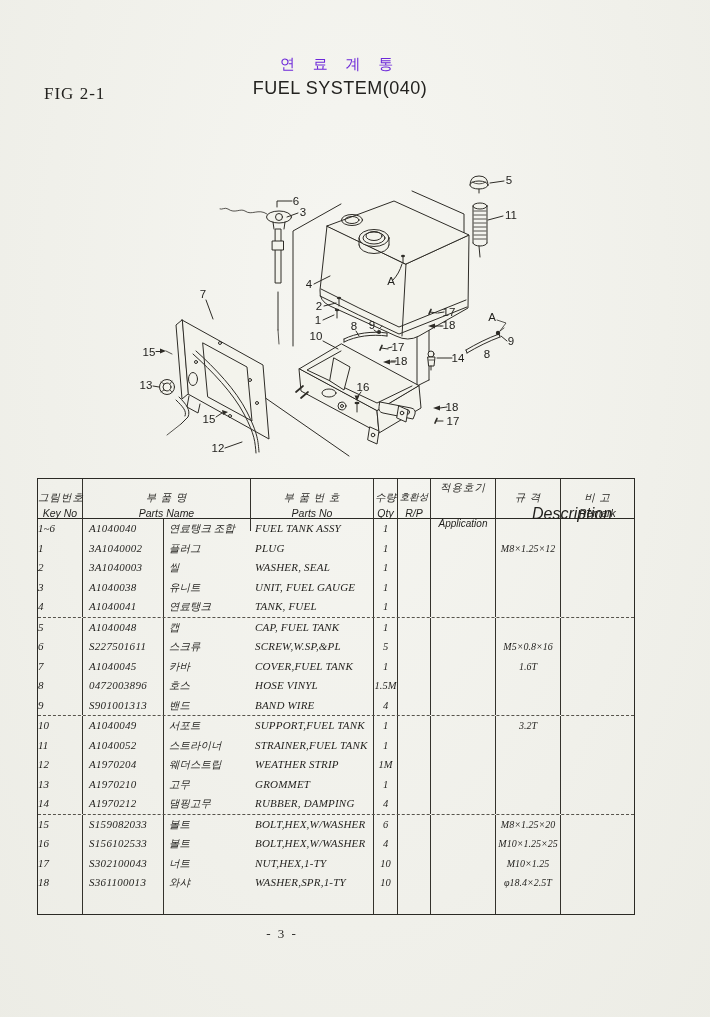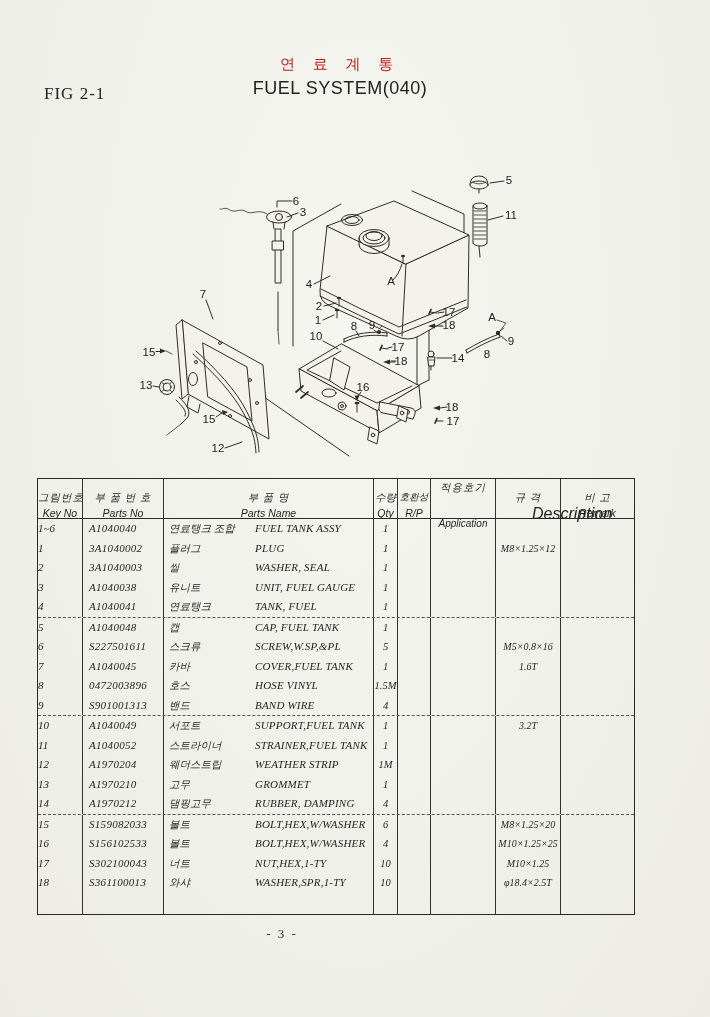--- a/index.html
+++ b/index.html
@@ -7,21 +7,21 @@
     width:710px;height:1017px;position:relative;overflow:hidden;
     background:#f1f1ea;
     font-family:"Liberation Serif", serif;color:#201f1c;
   }
   .noise{position:absolute;inset:0;background:
     radial-gradient(ellipse at 50% 30%, rgba(255,255,255,.35), rgba(0,0,0,.02));
     pointer-events:none;}
   .fig-label{position:absolute;left:44px;top:84px;font-family:Liberation Serif, serif;
     font-size:17px;letter-spacing:1px;color:#23221f;}
   .title-ko{position:absolute;left:190px;top:55px;width:300px;text-align:center;
-    font-size:15px;letter-spacing:7px;color:#b91c1c;}
+    font-size:15px;letter-spacing:7px;color:#6d28d9;}
   .title-en{position:absolute;left:175px;top:78px;width:330px;text-align:center;
     font-family:"Liberation Sans",sans-serif;font-size:18px;letter-spacing:.5px;color:#23221f;}
   .footer{position:absolute;left:232px;top:926px;width:100px;text-align:center;
     font-size:13px;letter-spacing:2px;color:#2a2926;}
 
   
   #diagram-svg{position:absolute;left:0;top:0;width:710px;height:1017px;}
   #diagram-svg path,#diagram-svg line,#diagram-svg polyline,#diagram-svg ellipse,#diagram-svg circle,#diagram-svg rect,#diagram-svg polygon{
     stroke:#2e2c27;stroke-width:1;fill:none;stroke-linejoin:round;stroke-linecap:round;}
   #diagram-svg .fillbg{fill:#f3f3ec;}
@@ -264,27 +264,27 @@
     <text x="511" y="345" class="callout">9</text>
     <text x="487" y="358" class="callout">8</text>
   </svg>
 
 <div class="parts-table">
   <div class="trow thead">
     <div class="cell">
       <span class="h-ko">그림번호</span>
       <span class="h-en">Key No</span>
     </div>
+    <div class="cell" style="grid-column:span 2;">
+      <span class="h-ko">부   품   명</span>
+      <span class="h-en">Parts Name</span>
+    </div>
     <div class="cell">
       <span class="h-ko">부 품 번 호</span>
       <span class="h-en">Parts No</span>
-    </div>
-    <div class="cell" style="grid-column:span 2;">
-      <span class="h-ko">부   품   명</span>
-      <span class="h-en">Parts Name</span>
     </div>
     <div class="cell">
       <span class="h-ko" style="letter-spacing:0;">수량</span>
       <span class="h-en">Qty</span>
     </div>
     <div class="cell">
       <span class="h-ko" style="letter-spacing:0;font-size:9.5px;">호환성</span>
       <span class="h-en">R/P</span>
     </div>
     <div class="cell">

